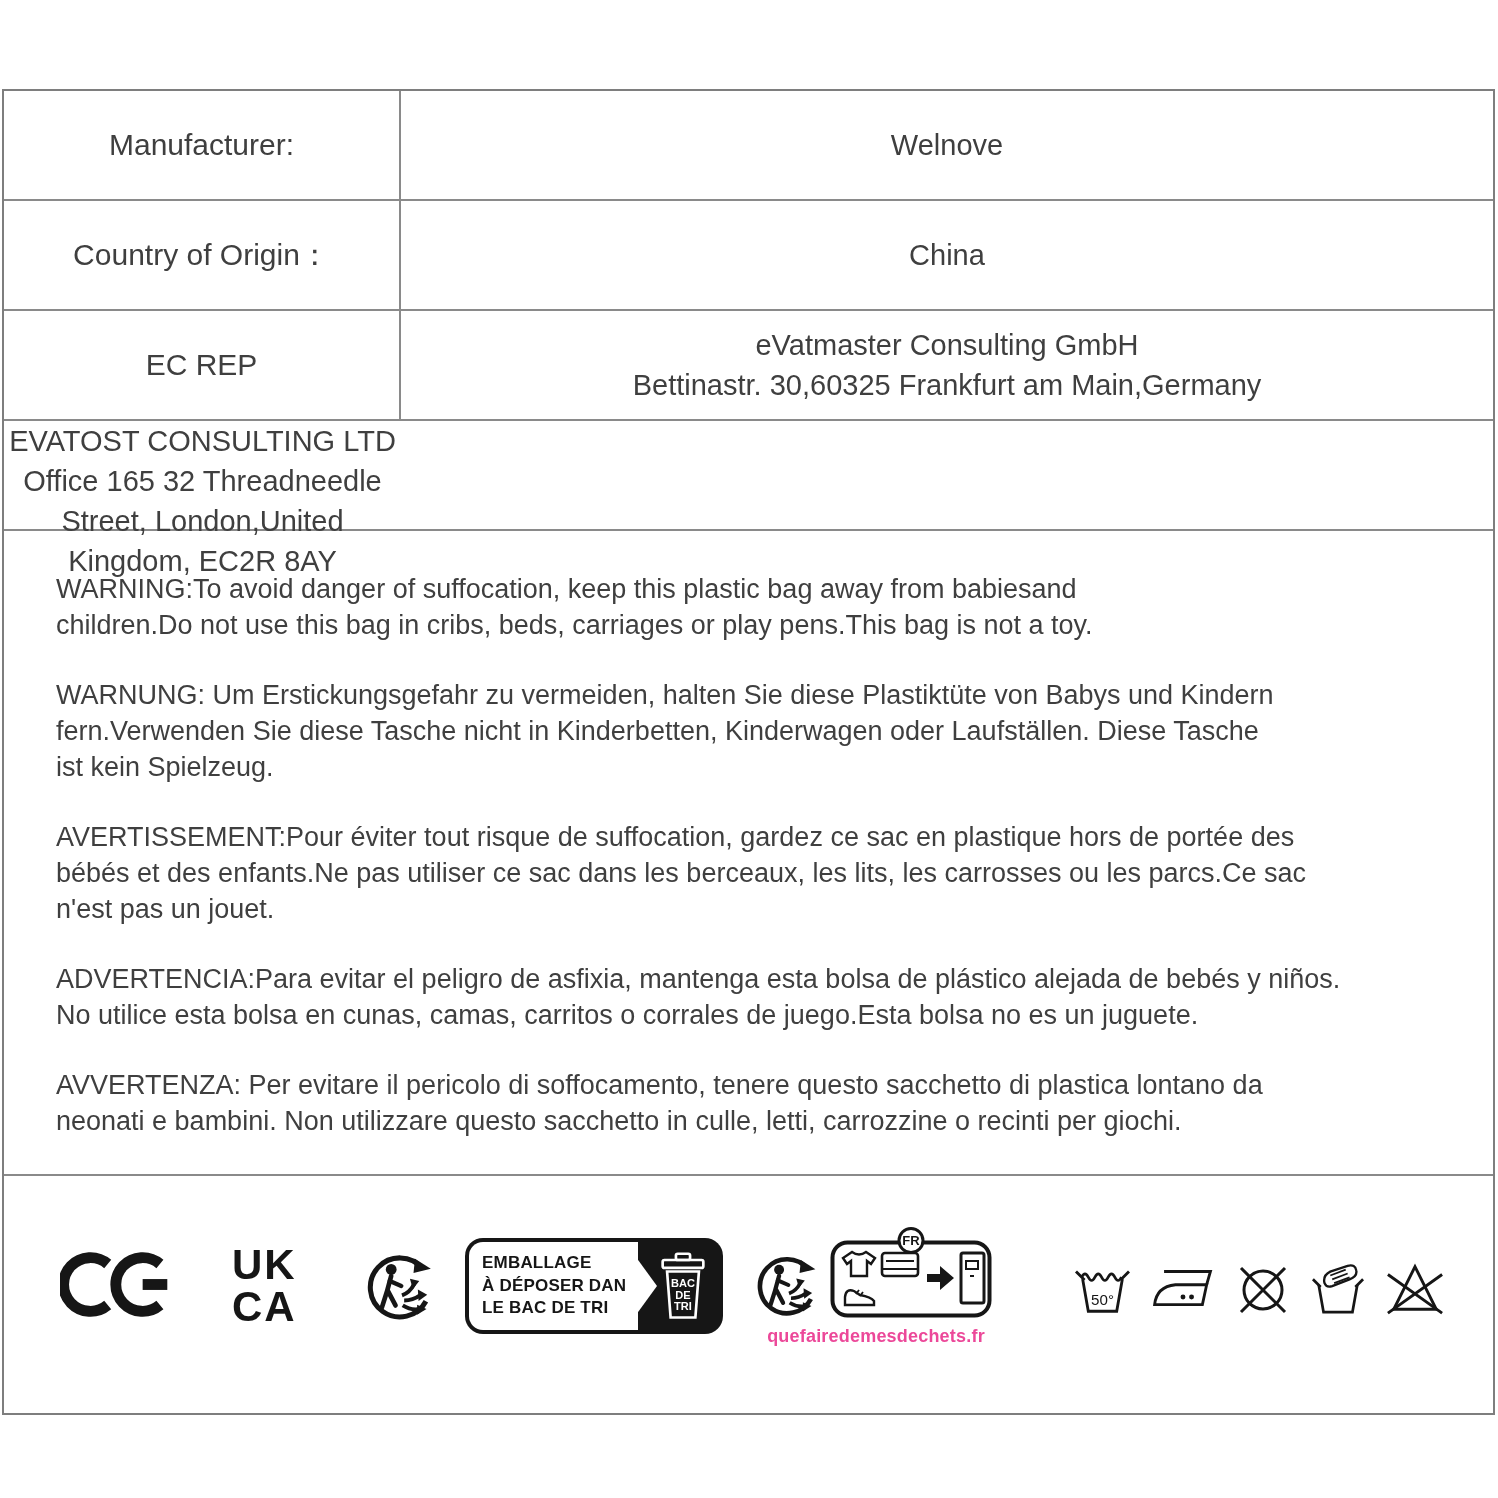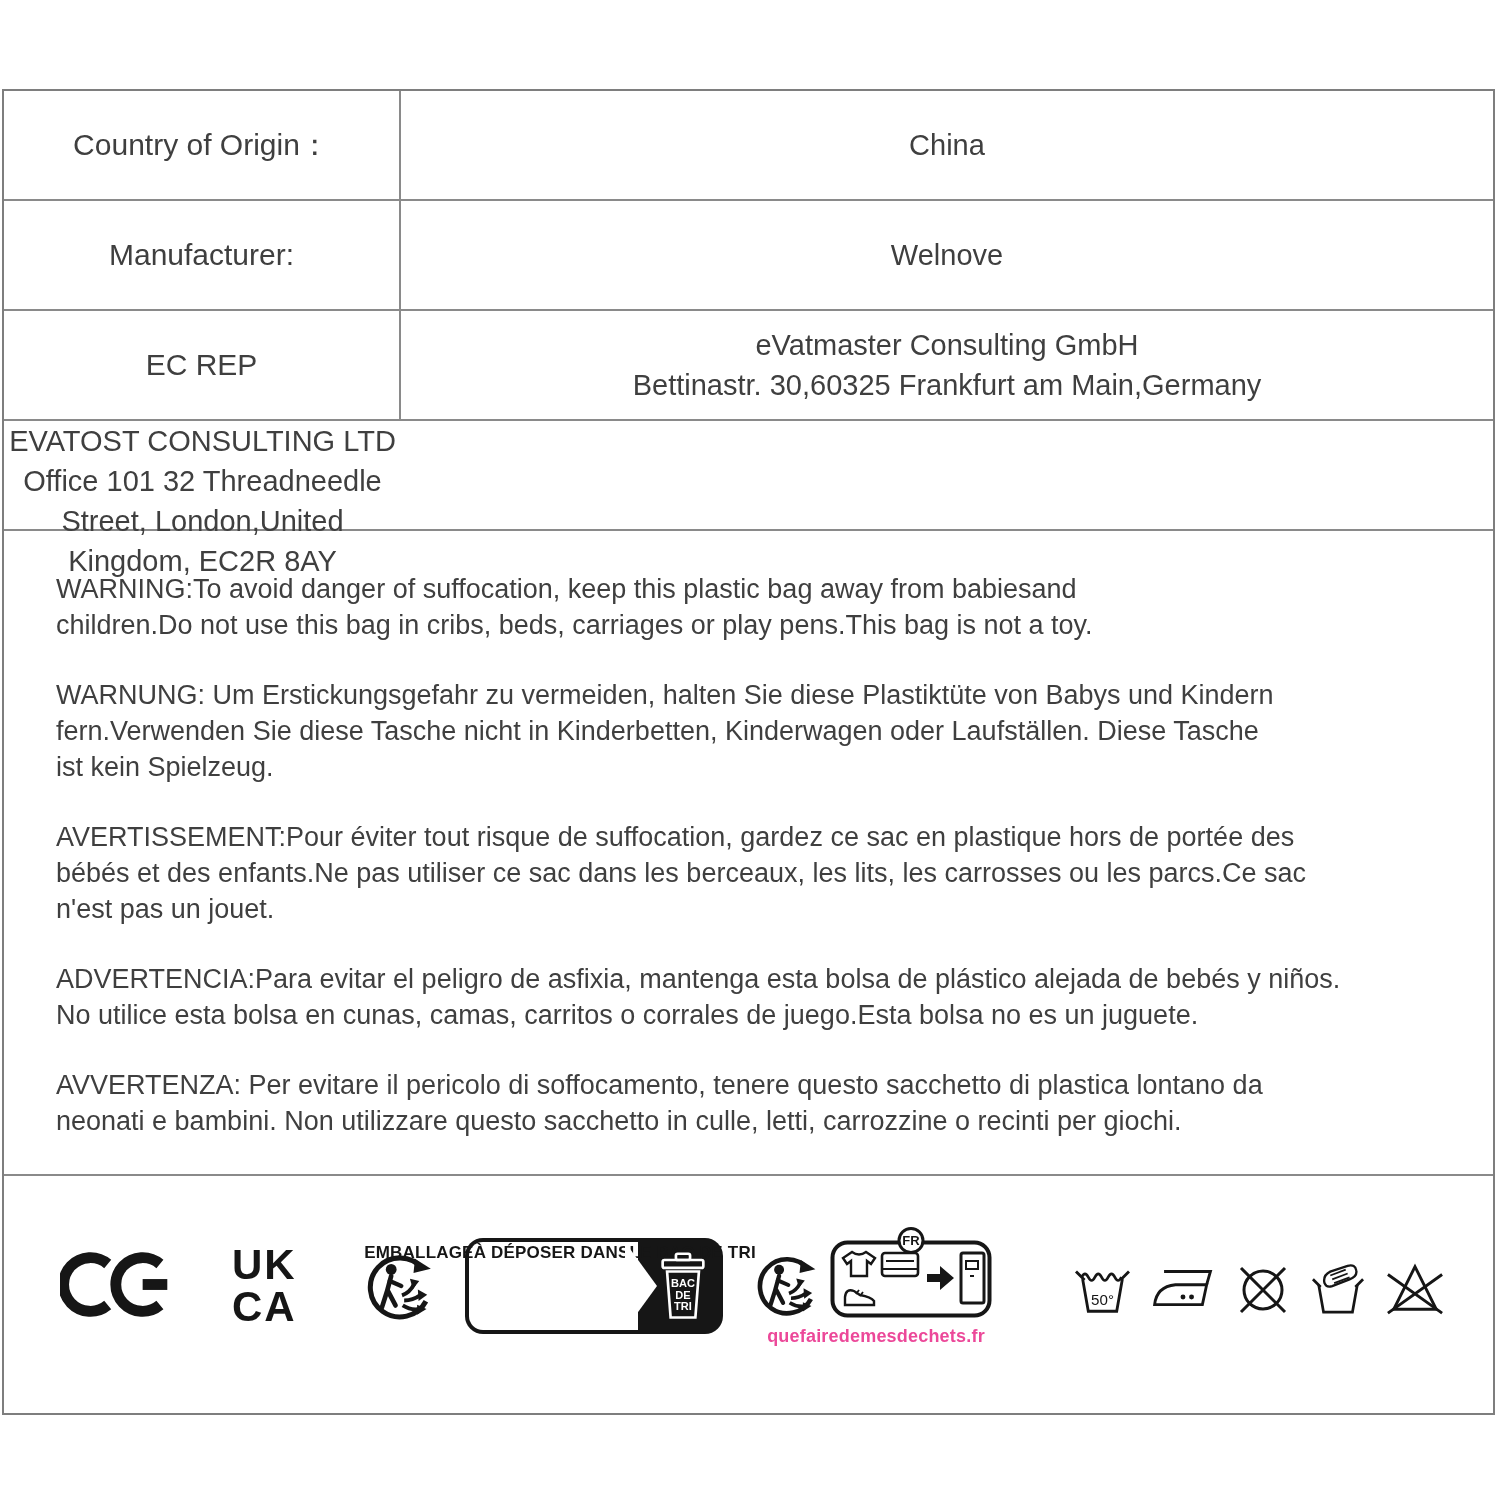--- a/index.html
+++ b/index.html
@@ -28,21 +28,21 @@
   .icons{position:relative; height:231px;}
   .ce{position:absolute; left:56px; top:72px;}
   .ukca{position:absolute; left:228px; top:68px; color:var(--ink);
     font-weight:bold; font-size:42px; line-height:42px; letter-spacing:2px; text-align:center;}
   .triman1{position:absolute; left:362px; top:74px;}
   
   .badge{position:absolute; left:461px; top:62px; width:258px; height:96px;
     background:var(--ink); border-radius:18px;}
   .badge-white{position:absolute; left:4px; top:4px; bottom:4px; width:156px;
     background:#fff; border-radius:14px 0 0 14px;
-    display:flex; justify-content:center; padding-left:13px;}
+    display:flex; flex-direction:column; justify-content:center; padding-left:13px;}
   .badge-tip{position:absolute; left:160px; top:4px; bottom:4px; width:32px; background:#fff;
     clip-path:polygon(0 0,100% 50%,0 100%);}
   .badge-line{color:var(--ink); font-weight:bold; font-size:17px; line-height:22.5px; letter-spacing:.2px; white-space:nowrap;}
   .bin{position:absolute; right:17px; top:14px;}
   .bin text{font-family:"Liberation Sans",sans-serif; font-weight:bold; font-size:12.5px; fill:#fff;}
   
   .textile{position:absolute; left:752px; top:54px; width:240px;}
   .textile-row{position:relative; height:88px;}
   .triman2{position:absolute; left:0; top:22px;}
   .panel-wrap{position:absolute; left:74px; top:10px; width:162px; height:78px;}
@@ -56,44 +56,44 @@
   .care svg text{font-family:"Liberation Sans",sans-serif; fill:var(--ink);}
 </style>
 </head>
 <body>
 
 <div class="page">
   <div class="label">
 
     <div>
       <div class="t-row">
+        <div class="cell label-cell">Manufacturer:</div>
+        <div class="cell value-cell">
+          <div>Welnove</div>
+          <div></div>
+        </div>
+      </div>
+      <div class="t-row">
         <div class="cell label-cell">Country of Origin：</div>
         <div class="cell value-cell">
           <div>China</div>
           <div></div>
         </div>
       </div>
       <div class="t-row">
-        <div class="cell label-cell">Manufacturer:</div>
-        <div class="cell value-cell">
-          <div>Welnove</div>
-          <div></div>
-        </div>
-      </div>
-      <div class="t-row">
         <div class="cell label-cell">EC REP</div>
         <div class="cell value-cell">
           <div>eVatmaster Consulting GmbH</div>
           <div>Bettinastr. 30,60325 Frankfurt am Main,Germany</div>
         </div>
       </div>
       <div class="t-row">
         <div class="cell value-cell">
           <div>EVATOST CONSULTING LTD</div>
-          <div>Office 101 32 Threadneedle Street, London,United Kingdom, EC2R 8AY</div>
+          <div>Office 165 32 Threadneedle Street, London,United Kingdom, EC2R 8AY</div>
         </div>
       </div>
     </div>
 
     <div class="warnings">
       <p>WARNING:To avoid danger of suffocation, keep this plastic bag away from babiesand
 children.Do not use this bag in cribs, beds, carriages or play pens.This bag is not a toy.</p>
       <p>WARNUNG: Um Erstickungsgefahr zu vermeiden, halten Sie diese Plastiktüte von Babys und Kindern
 fern.Verwenden Sie diese Tasche nicht in Kinderbetten, Kinderwagen oder Laufställen. Diese Tasche
 ist kein Spielzeug.</p>

